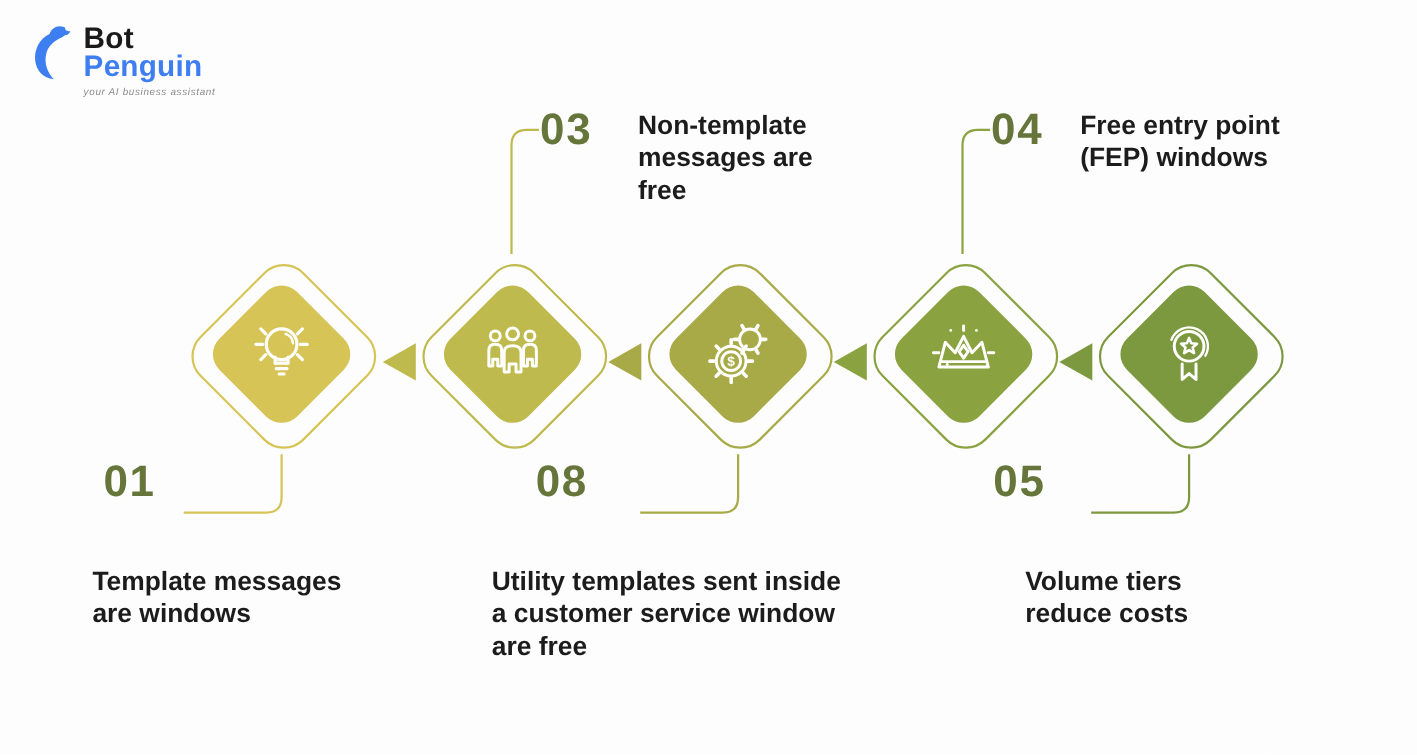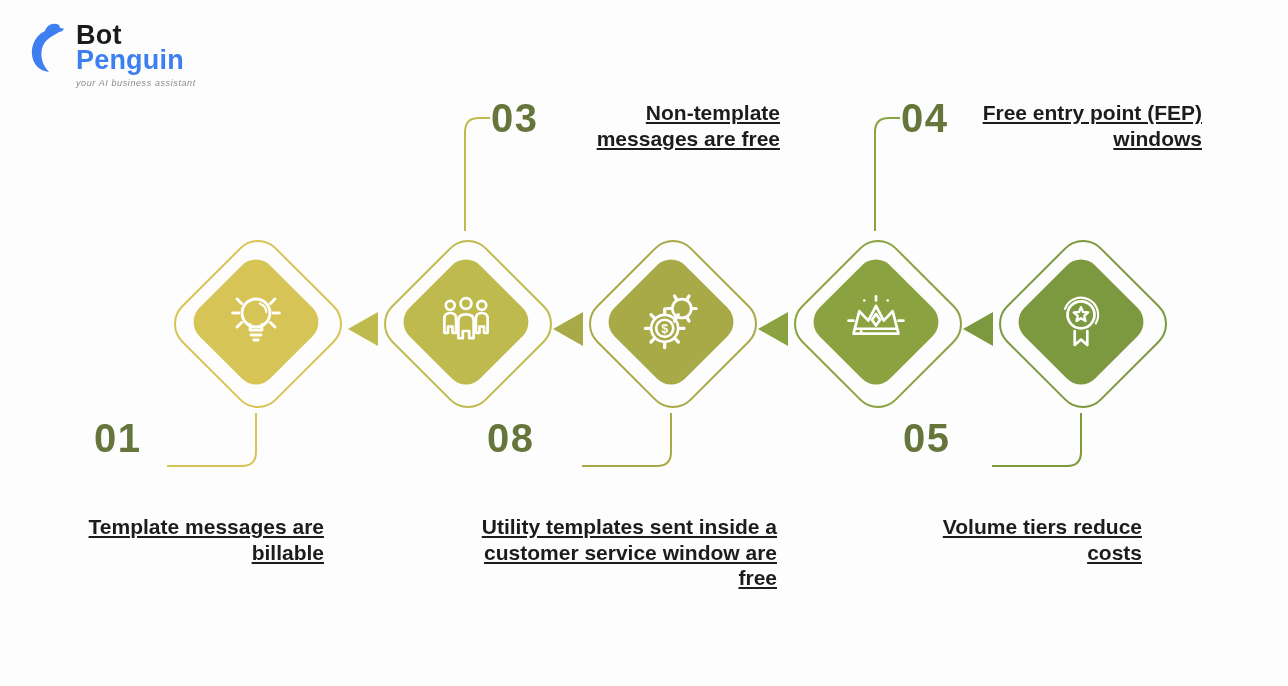--- a/index.html
+++ b/index.html
@@ -30,22 +30,22 @@
     border-radius:20px; transform:rotate(45deg);
     display:flex; align-items:center; justify-content:center;
   }
   .diamond-inner svg { transform:rotate(-45deg); display:block; }
 
   .step-number {
     position:absolute; font-size:40px; font-weight:800;
     letter-spacing:1.5px; line-height:1;
   }
   .step-label {
-    position:absolute; font-size:21px; font-weight:700;
-    text-align:right; line-height:1.22;text-decoration:underline;
+    position:absolute; font-size:24px; font-weight:700;
+    text-align:left; line-height:1.22;
   }
 </style>
 </head>
 <body>
 
 <div id="canvas">
 
   <div class="logo">
     <svg class="logo-mark" viewBox="0 0 44 52">
       <path d="M31,3 C25,0 19,3 17,9 C8,13 3,23 4,33 C5,42 11,49 21,50
@@ -131,19 +131,19 @@
       <path d="M33,50 V65.5 L40,59.5 L47,65.5 V50"></path>
     </svg>
   </div>
 
   <div class="step-number" style="left: 94px; top: 418px; color: rgb(102, 117, 58);">01</div>
   <div class="step-number" style="left: 491px; top: 98px; color: rgb(102, 117, 58);">03</div>
   <div class="step-number" style="left: 487px; top: 418px; color: rgb(102, 117, 58);">08</div>
   <div class="step-number" style="left: 901px; top: 98px; color: rgb(102, 117, 58);">04</div>
   <div class="step-number" style="left: 903px; top: 418px; color: rgb(102, 117, 58);">05</div>
 
-  <div class="step-label" style="left: 84px; top: 514px; width: 240px; color: rgb(28, 28, 28);">Template messages are billable</div>
+  <div class="step-label" style="left: 84px; top: 514px; width: 240px; color: rgb(28, 28, 28);">Template messages are windows</div>
   <div class="step-label" style="left: 580px; top: 100px; width: 200px; color: rgb(28, 28, 28);">Non-template messages are free</div>
   <div class="step-label" style="left: 447px; top: 514px; width: 330px; color: rgb(28, 28, 28);">Utility templates sent inside a customer service window are free</div>
   <div class="step-label" style="left: 982px; top: 100px; width: 220px; color: rgb(28, 28, 28);">Free entry point (FEP) windows</div>
   <div class="step-label" style="left: 932px; top: 514px; width: 210px; color: rgb(28, 28, 28);">Volume tiers reduce costs</div>
 
 </div>
 
 </body></html>

